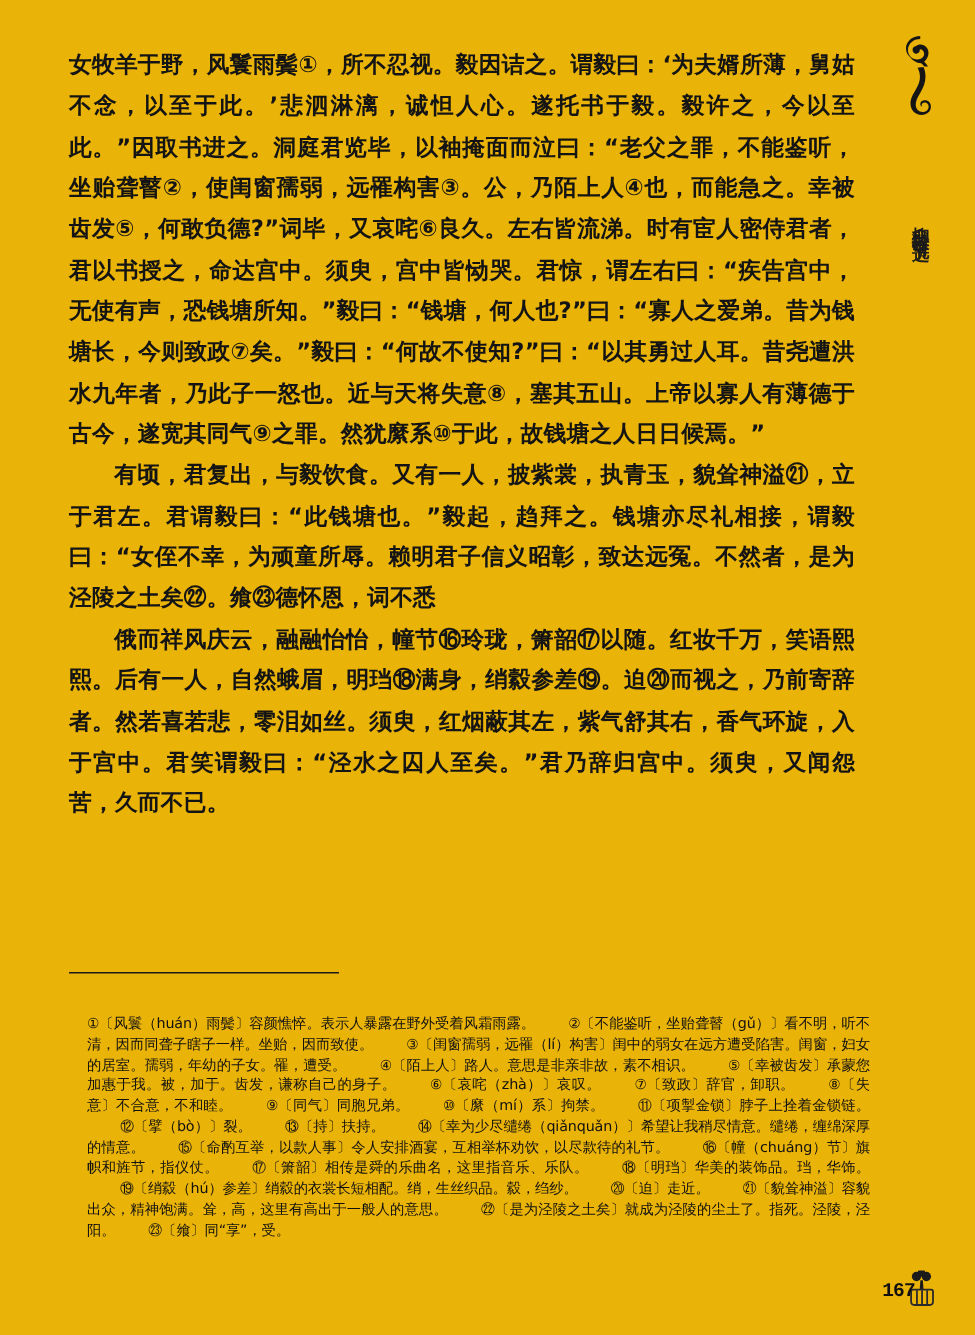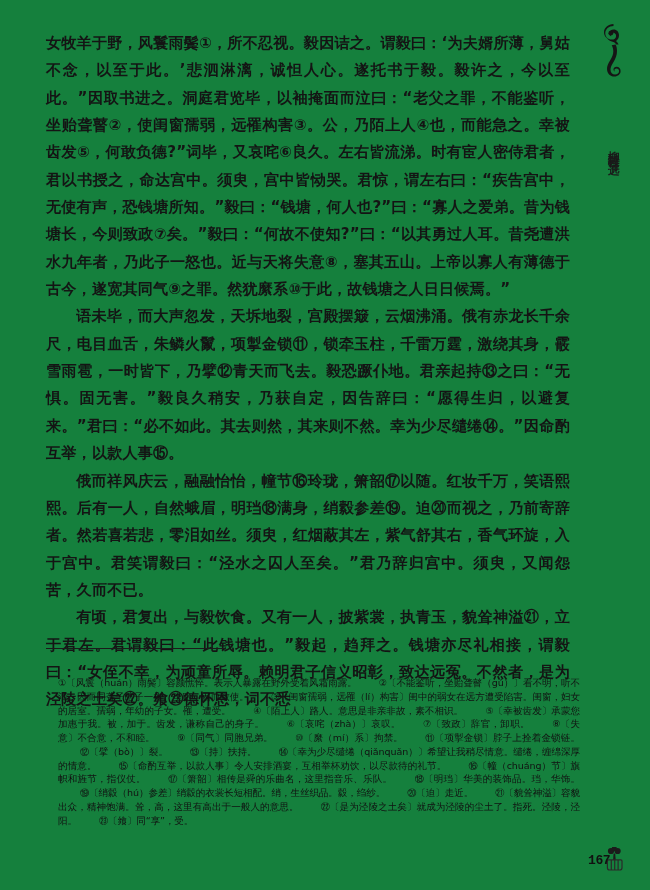--- a/index.html
+++ b/index.html
@@ -13,21 +13,21 @@
     position: relative;
     overflow: hidden;
     font-family: "DejaVu Sans", "Liberation Sans", sans-serif;
     color: #141414;
   }
 
   
   .page {
     position: absolute;
     inset: 0;
-    background: #15803d;
+    background: #eab308;
   }
 
   
   .body-col {
     position: absolute;
     left: 46px;
     top: 30px;
     width: 524px;
   }
 
@@ -142,23 +142,22 @@
   }
   .folio-mark svg { display: block; }
 </style>
 </head>
 <body>
 
 <div class="page">
 
   <div class="body-col">
     <p class="para">女牧羊于野，风鬟雨鬓①，所不忍视。毅因诘之。谓毅曰：‘为夫婿所薄，舅姑不念，以至于此。’悲泗淋漓，诚怛人心。遂托书于毅。毅许之，今以至此。”因取书进之。洞庭君览毕，以袖掩面而泣曰：“老父之罪，不能鉴听，坐贻聋瞽②，使闺窗孺弱，远罹构害③。公，乃陌上人④也，而能急之。幸被齿发⑤，何敢负德?”词毕，又哀咤⑥良久。左右皆流涕。时有宦人密侍君者，君以书授之，命达宫中。须臾，宫中皆恸哭。君惊，谓左右曰：“疾告宫中，无使有声，恐钱塘所知。”毅曰：“钱塘，何人也?”曰：“寡人之爱弟。昔为钱塘长，今则致政⑦矣。”毅曰：“何故不使知?”曰：“以其勇过人耳。昔尧遭洪水九年者，乃此子一怒也。近与天将失意⑧，塞其五山。上帝以寡人有薄德于古今，遂宽其同气⑨之罪。然犹縻系⑩于此，故钱塘之人日日候焉。”</p>
-    <p class="para indent">语未毕，而大声忽发，天坼地裂，宫殿摆簸，云烟沸涌。俄有赤龙长千余尺，电目血舌，朱鳞火鬣，项掣金锁⑪，锁牵玉柱，千雷万霆，激绕其身，霰雪雨雹，一时皆下，乃擘⑫青天而飞去。毅恐蹶仆地。君亲起持⑬之曰：“无惧。固无害。”毅良久稍安，乃获自定，因告辞曰：“愿得生归，以避复来。”君曰：“必不如此。其去则然，其来则不然。幸为少尽缱绻⑭。”因命酌互举，以款人事⑮。</p>
+    <p class="para indent">有顷，君复出，与毅饮食。又有一人，披紫裳，执青玉，貌耸神溢㉑，立于君左。君谓毅曰：“此钱塘也。”毅起，趋拜之。钱塘亦尽礼相接，谓毅曰：“女侄不幸，为顽童所辱。赖明君子信义昭彰，致达远冤。不然者，是为泾陵之土矣㉒。飨㉓德怀恩，词不悉</p>
     <p class="para indent">俄而祥风庆云，融融怡怡，幢节⑯玲珑，箫韶⑰以随。红妆千万，笑语熙熙。后有一人，自然蛾眉，明珰⑱满身，绡縠参差⑲。迫⑳而视之，乃前寄辞者。然若喜若悲，零泪如丝。须臾，红烟蔽其左，紫气舒其右，香气环旋，入于宫中。君笑谓毅曰：“泾水之囚人至矣。”君乃辞归宫中。须臾，又闻怨苦，久而不已。</p>
-    <p class="para indent">有顷，君复出，与毅饮食。又有一人，披紫裳，执青玉，貌耸神溢㉑，立于君左。君谓毅曰：“此钱塘也。”毅起，趋拜之。钱塘亦尽礼相接，谓毅曰：“女侄不幸，为顽童所辱。赖明君子信义昭彰，致达远冤。不然者，是为泾陵之土矣㉒。飨㉓德怀恩，词不悉</p>
   </div>
 
   <div class="fn-rule"></div>
 
   <div class="footnotes" id="footnotes"><span class="fn"><span class="pin">①</span><span>〔风鬟（huán）雨鬓〕容颜憔悴。表示人暴露在野外受着风霜雨露。</span></span><span class="fn-gap"></span><span class="fn"><span class="pin">②</span><span>〔不能鉴听，坐贻聋瞽（gǔ）〕看不明，听不清，因而同聋子瞎子一样。坐贻，因而致使。</span></span><span class="fn-gap"></span><span class="fn"><span class="pin">③</span><span>〔闺窗孺弱，远罹（lí）构害〕闺中的弱女在远方遭受陷害。闺窗，妇女的居室。孺弱，年幼的子女。罹，遭受。</span></span><span class="fn-gap"></span><span class="fn"><span class="pin">④</span><span>〔陌上人〕路人。意思是非亲非故，素不相识。</span></span><span class="fn-gap"></span><span class="fn"><span class="pin">⑤</span><span>〔幸被齿发〕承蒙您加惠于我。被，加于。齿发，谦称自己的身子。</span></span><span class="fn-gap"></span><span class="fn"><span class="pin">⑥</span><span>〔哀咤（zhà）〕哀叹。</span></span><span class="fn-gap"></span><span class="fn"><span class="pin">⑦</span><span>〔致政〕辞官，卸职。</span></span><span class="fn-gap"></span><span class="fn"><span class="pin">⑧</span><span>〔失意〕不合意，不和睦。</span></span><span class="fn-gap"></span><span class="fn"><span class="pin">⑨</span><span>〔同气〕同胞兄弟。</span></span><span class="fn-gap"></span><span class="fn"><span class="pin">⑩</span><span>〔縻（mí）系〕拘禁。</span></span><span class="fn-gap"></span><span class="fn"><span class="pin">⑪</span><span>〔项掣金锁〕脖子上拴着金锁链。</span></span><span class="fn-gap"></span><span class="fn"><span class="pin">⑫</span><span>〔擘（bò）〕裂。</span></span><span class="fn-gap"></span><span class="fn"><span class="pin">⑬</span><span>〔持〕扶持。</span></span><span class="fn-gap"></span><span class="fn"><span class="pin">⑭</span><span>〔幸为少尽缱绻（qiǎnquǎn）〕希望让我稍尽情意。缱绻，缠绵深厚的情意。</span></span><span class="fn-gap"></span><span class="fn"><span class="pin">⑮</span><span>〔命酌互举，以款人事〕令人安排酒宴，互相举杯劝饮，以尽款待的礼节。</span></span><span class="fn-gap"></span><span class="fn"><span class="pin">⑯</span><span>〔幢（chuáng）节〕旗帜和旌节，指仪仗。</span></span><span class="fn-gap"></span><span class="fn"><span class="pin">⑰</span><span>〔箫韶〕相传是舜的乐曲名，这里指音乐、乐队。</span></span><span class="fn-gap"></span><span class="fn"><span class="pin">⑱</span><span>〔明珰〕华美的装饰品。珰，华饰。</span></span><span class="fn-gap"></span><span class="fn"><span class="pin">⑲</span><span>〔绡縠（hú）参差〕绡縠的衣裳长短相配。绡，生丝织品。縠，绉纱。</span></span><span class="fn-gap"></span><span class="fn"><span class="pin">⑳</span><span>〔迫〕走近。</span></span><span class="fn-gap"></span><span class="fn"><span class="pin">㉑</span><span>〔貌耸神溢〕容貌出众，精神饱满。耸，高，这里有高出于一般人的意思。</span></span><span class="fn-gap"></span><span class="fn"><span class="pin">㉒</span><span>〔是为泾陵之土矣〕就成为泾陵的尘土了。指死。泾陵，泾阳。</span></span><span class="fn-gap"></span><span class="fn"><span class="pin">㉓</span><span>〔飨〕同“享”，受。</span></span></div>
 
   <div class="side-rail">
     <div class="ornament">
       <svg viewBox="0 0 34 56" width="34" height="56" aria-hidden="true">
         <g fill="#151515">

